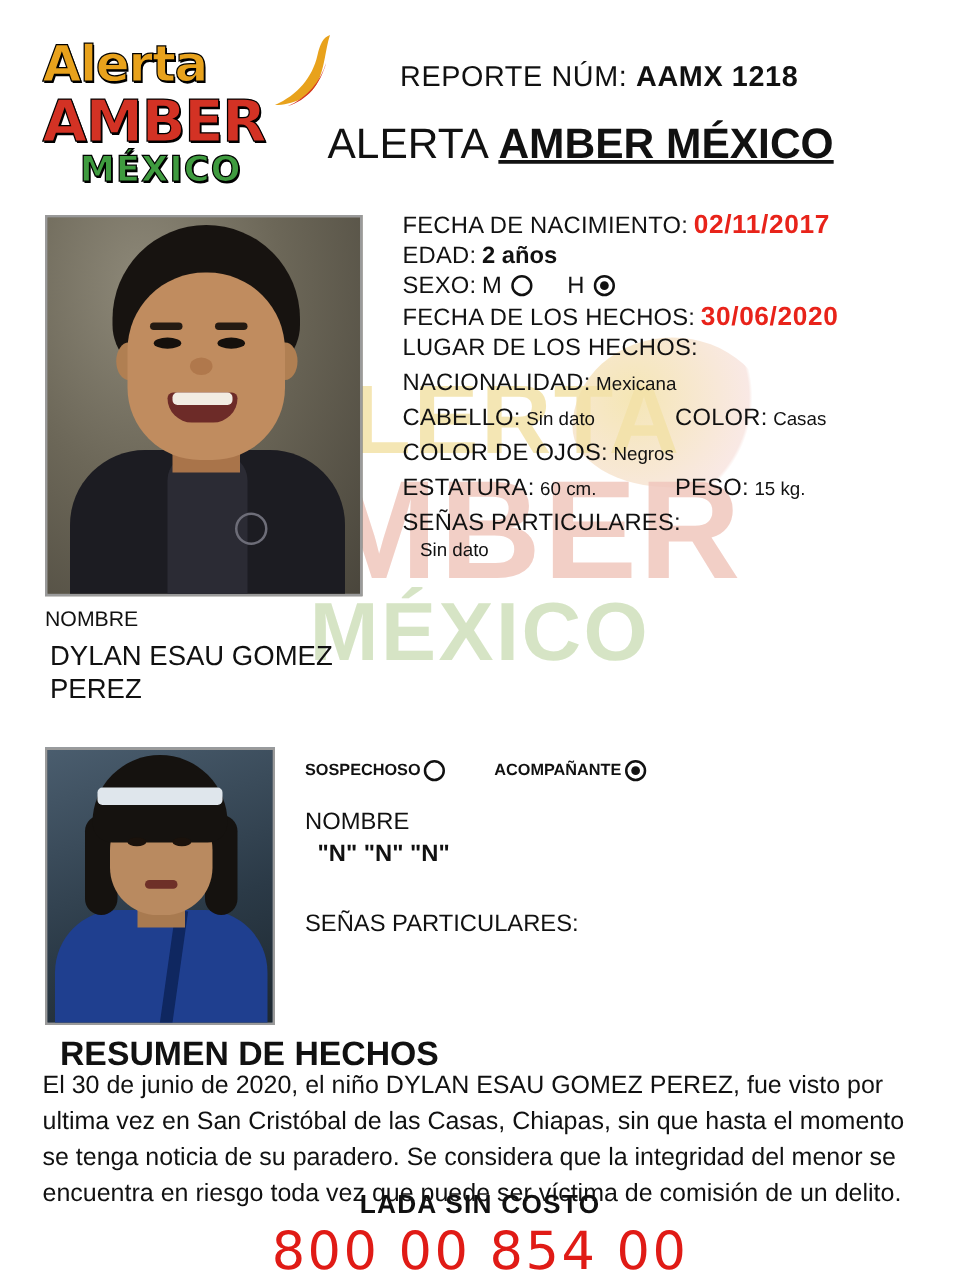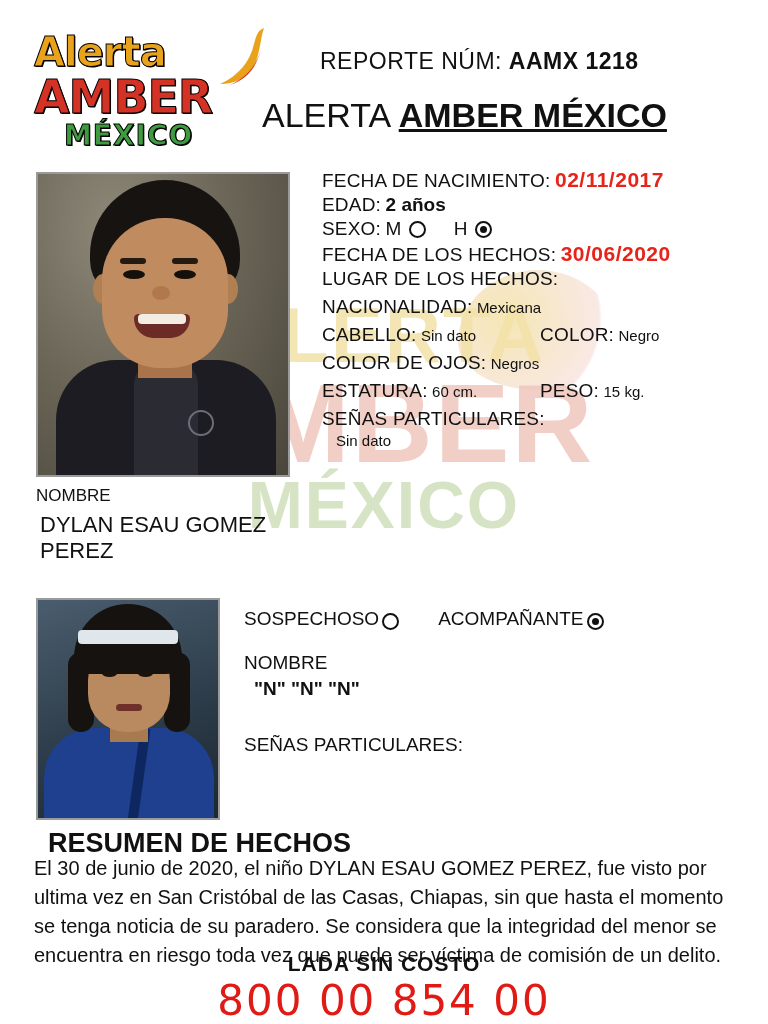--- a/index.html
+++ b/index.html
@@ -232,21 +232,21 @@
   .s-strap{ position:absolute; left:96px; top:128px; width:10px; height:94px; background:#0f2760; transform: rotate(8deg); }
 
   
   .susp-info {
     position: absolute;
     left: 244px; top: 608px;
     width: 500px;
     z-index: 3;
     color: #111;
   }
-  .susp-row1 { display: flex; align-items: flex-end; font-size: 19px; }
+  .susp-row1 { display: flex; align-items: flex-start; font-size: 13px; font-weight: bold; }
   .susp-row1 .gap { width: 36px; }
   .susp-nombre-lbl { font-size: 19px; margin-top: 22px; }
   .susp-nombre-val { font-size: 19px; font-weight: bold; margin-top: 4px; padding-left: 10px; }
   .susp-senas { font-size: 19px; margin-top: 34px; }
 
   
   .resumen-title {
     position: absolute;
     left: 48px; top: 828px;
     font-size: 27px; font-weight: bold; color: #111;
@@ -367,21 +367,21 @@
       <span class="val-sm">Mexicana</span>
     </div>
 
     <div class="d-row row-2col" style="margin-top:6px">
       <div class="c1">
         <span class="lbl">CABELLO:</span>
         <span class="val-sm">Sin dato</span>
       </div>
       <div>
         <span class="lbl">COLOR:</span>
-        <span class="val-sm">Negro</span>
+        <span class="val-sm">Casas</span>
       </div>
     </div>
 
     <div class="d-row" style="margin-top:6px">
       <span class="lbl">COLOR DE OJOS:</span>
       <span class="val-sm">Negros</span>
     </div>
 
     <div class="d-row row-2col" style="margin-top:6px">
       <div class="c1">

